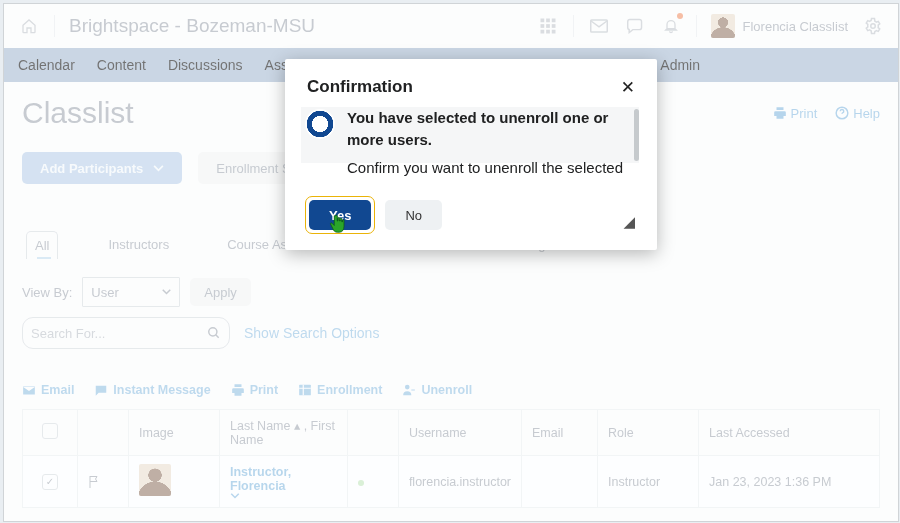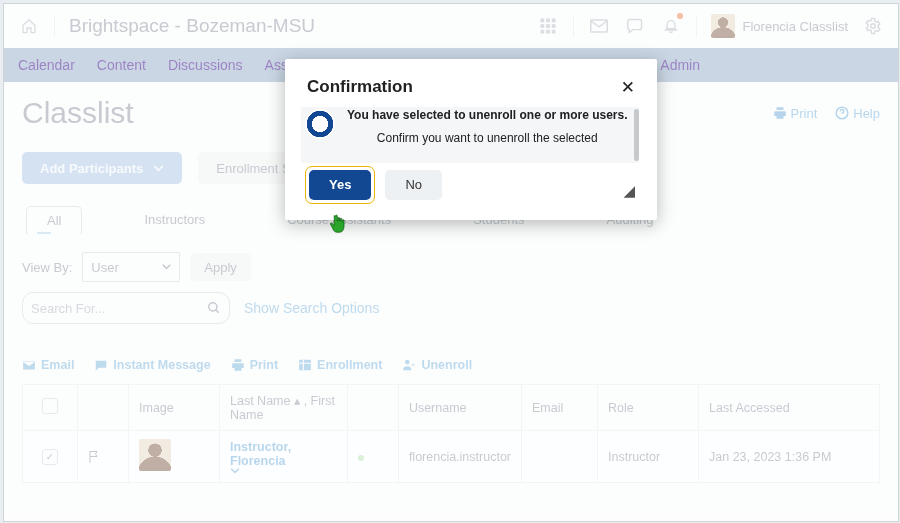--- a/index.html
+++ b/index.html
@@ -20,36 +20,36 @@
   .topbar{display:flex;align-items:center;height:44px;padding:0 14px;gap:14px;}
   .topbar .title{font-size:19px;color:var(--muted);font-weight:400;}
   .topbar .spacer{flex:1;}
   .top-icon{color:#BDC3C9;display:inline-flex;align-items:center;justify-content:center;width:22px;height:22px;}
   .vdiv{width:1px;height:22px;background:#E6EAED;}
   .avatar{width:24px;height:24px;border-radius:2px;background:#E8DCCB;display:inline-block;position:relative;overflow:hidden;}
   .avatar::after{content:"";position:absolute;inset:0;background:radial-gradient(circle at 50% 35%,#8B6F5C 0 25%,transparent 26%),radial-gradient(circle at 50% 110%,#8B6F5C 0 45%,transparent 46%);}
   .username{font-size:13px;color:var(--muted);display:flex;align-items:center;gap:8px;}
 
   
-  .navbar{height:34px;background:var(--light-blue);display:flex;align-items:center;padding:0 14px;gap:22px;color:#4c1d95;font-size:14px;}
+  .navbar{height:34px;background:var(--light-blue);display:flex;align-items:center;padding:0 14px;gap:22px;color:#000000;font-size:14px;}
   .navbar span{white-space:nowrap;}
 
   
   .page{padding:14px 18px;}
   .page-head{display:flex;align-items:center;}
   .page-title{font-size:30px;color:var(--muted);font-weight:400;margin:0;}
   .page-actions{margin-left:auto;display:flex;gap:18px;align-items:center;font-size:13px;}
 
   .toolbar{margin-top:22px;display:flex;gap:16px;}
   .btn{height:32px;border-radius:5px;display:inline-flex;align-items:center;justify-content:center;padding:8px 18px;font-size:13px;border:none;cursor:pointer;}
   .btn-add{background:#B3CCE8;color:#F2F7FB;font-weight:600;gap:10px;}
   .btn-plain{background:#F1F3F4;color:var(--muted);}
 
   .tabs{margin-top:22px;display:flex;gap:42px;font-size:13px;color:var(--muted);padding-left:4px;}
-  .tabs .tab{padding:6px 20px;}
+  .tabs .tab{padding:6px 8px;margin-top:25px;}
   .tabs .tab.active{border:1px solid var(--border);border-bottom:none;border-top-left-radius:5px;border-top-right-radius:5px;color:var(--muted);position:relative;}
   .tabs .tab.active::after{content:"";position:absolute;left:10px;bottom:0;width:14px;height:2px;background:var(--accent-blue);opacity:.25;}
 
   .viewby{margin-top:18px;display:flex;align-items:center;gap:10px;font-size:13px;color:var(--muted);}
   .select{border:1px solid var(--border);border-radius:1px;height:28px;width:80px;display:flex;align-items:center;justify-content:space-between;padding:0 8px;color:var(--muted);}
   .search-row{margin-top:10px;display:flex;align-items:center;gap:14px;}
   .search-box{border:1px solid var(--border);border-radius:11px;height:30px;width:190px;display:flex;align-items:center;padding:0 8px;color:var(--muted);font-size:13px;justify-content:space-between;}
   .search-opt{color:var(--accent-blue);font-size:14px;opacity:.45;}
 
   .action-links{margin-top:34px;display:flex;gap:20px;font-size:12.5px;color:var(--accent-blue);opacity:.45;font-weight:600;}
@@ -65,21 +65,21 @@
 
   
   .modal{position:absolute;left:281px;top:55px;width:372px;background:#fff;box-shadow:0 4px 18px rgba(0,0,0,.28);border-radius:2px;z-index:5;}
   .modal-head{display:flex;align-items:center;justify-content:space-between;padding:18px 22px 10px;gap:16px;}
   .modal-title{font-size:17px;font-weight:700;color:var(--text-dark);}
   .close-x{font-size:17px;cursor:pointer;color:#222;line-height:1;}
   .modal-body{padding:0 22px 6px 20px;display:flex;gap:12px;position:relative;}
   .body-bg{position:absolute;left:16px;right:18px;top:0;height:56px;background:#F5F6F7;z-index:0;}
   .body-scrollbar{position:absolute;right:18px;top:2px;width:5px;height:52px;background:#C6CACD;border-radius:3px;z-index:1;}
   .q-icon{width:30px;height:30px;border-radius:50%;background:radial-gradient(circle,#fff 0 38%,transparent 39%),radial-gradient(circle,var(--brand-blue) 0 62%,transparent 63%),radial-gradient(circle,#fff 0 80%,transparent 81%),var(--brand-blue);display:flex;align-items:center;justify-content:center;color:#fff;font-weight:700;flex-shrink:0;z-index:2;position:relative;margin-top:2px;font-size:15px;}
-  .modal-msg{font-size:12px;color:var(--text-dark);line-height:1.45;z-index:2;position:relative;text-align:center;}
+  .modal-msg{font-size:15px;color:var(--text-dark);line-height:1.45;z-index:2;position:relative;}
   .modal-msg .bold{font-weight:700;display:block;margin-bottom:6px;}
   .modal-actions{display:flex;gap:10px;padding:12px 22px 16px 20px;align-items:center;}
   .btn-yes{background:var(--brand-blue);color:#fff;font-weight:600;height:30px;padding:0 20px;border-radius:5px;font-size:13px;}
   .yes-ring{border:1px solid #eab308;border-radius:7px;padding:3px;display:inline-block;}
   .btn-no{background:#EEF1F3;color:#333;height:30px;padding:0 20px;border-radius:5px;font-size:13px;}
   .resize{margin-left:auto;color:#555;font-size:15px;line-height:1;transform:translateY(6px);}
   .cursor{position:absolute;left:325px;top:210px;z-index:6;font-size:15px;color:#1C8B1C;pointer-events:none;}
   
   svg{display:block;}
 </style>

